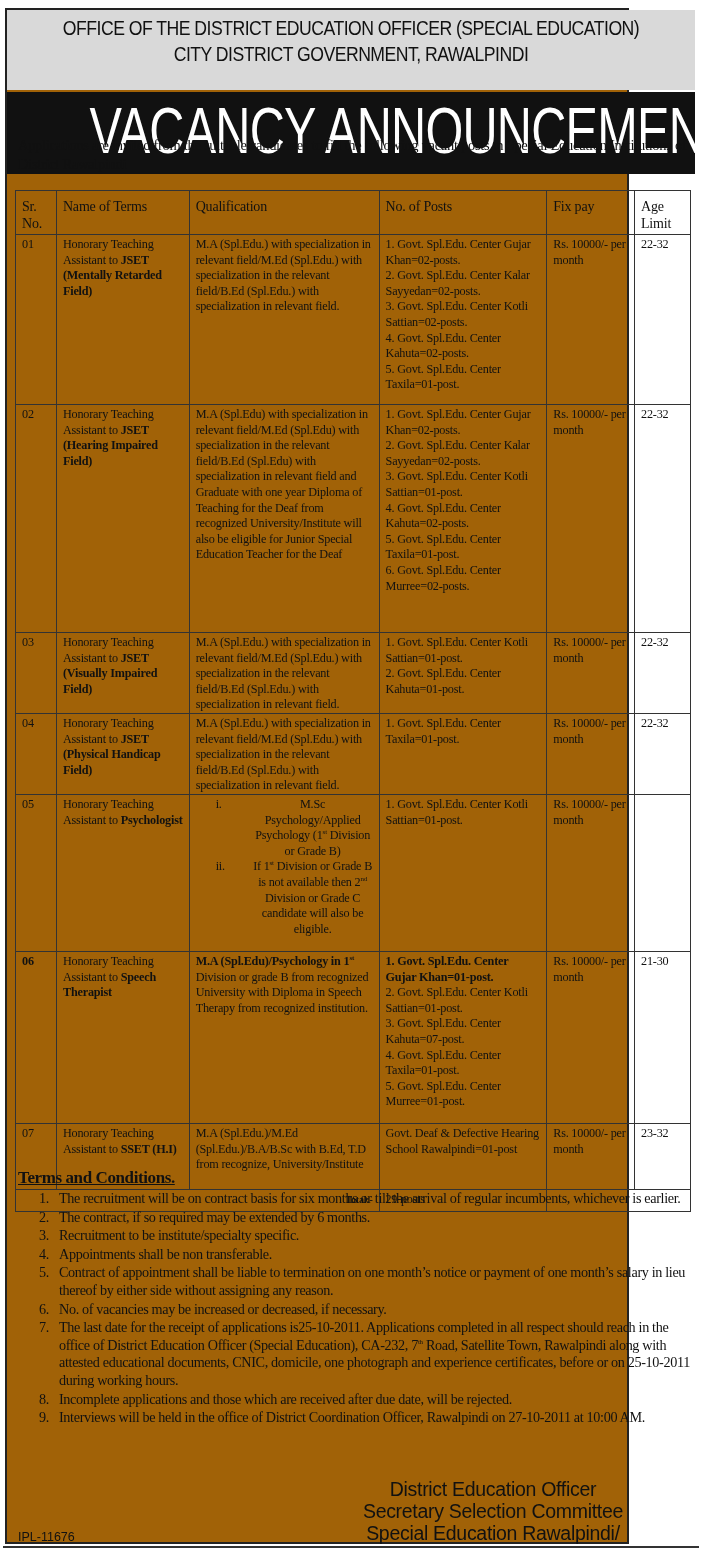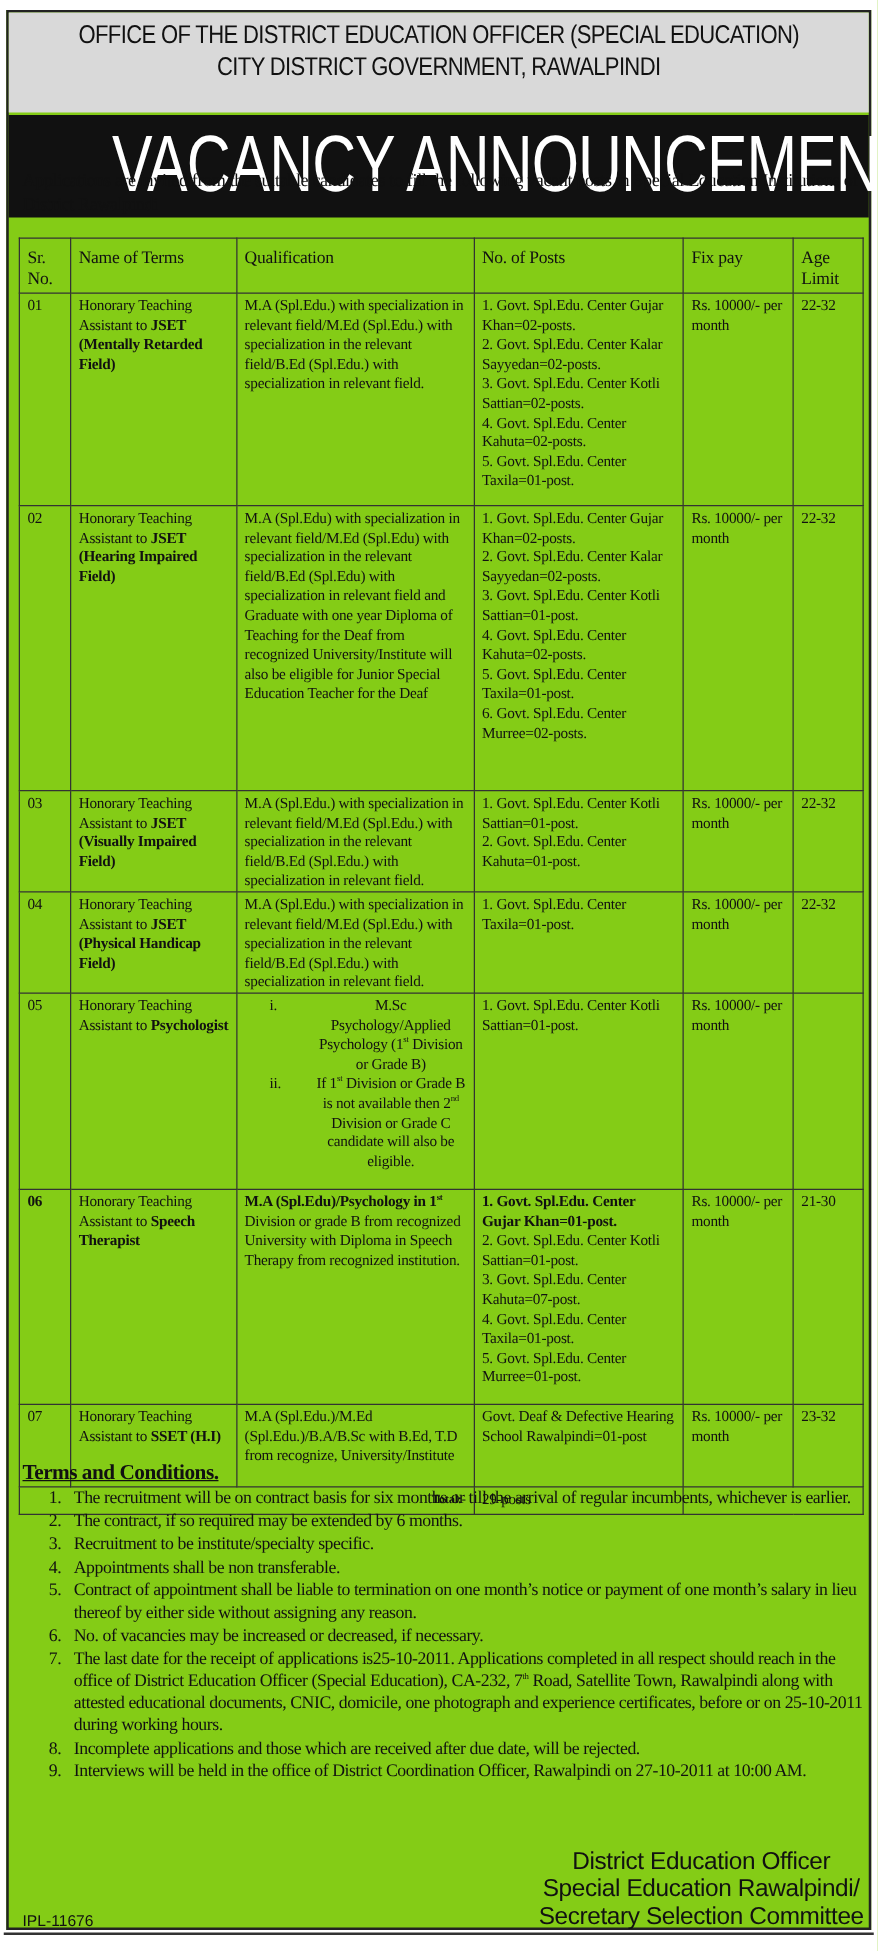--- a/index.html
+++ b/index.html
@@ -1,20 +1,20 @@
 <!DOCTYPE html>
 <html><head>
 <meta charset="utf-8">
 <style>
   * { box-sizing: border-box; margin: 0; padding: 0; }
   html, body { width: 702px; height: 1561px; background: #ffffff; }
   body { position: relative; font-family: "Liberation Serif", serif; color: #111; }
   .page {
-    position: absolute; left: 5px; top: 8px; width: 692px; height: 1536px;
-    border: 2px solid #222; background: #84cc16;
+    position: absolute; left: 5px; top: 8px; width: 624px; height: 1536px;
+    border: 2px solid #222; background: #a16207;
   }
   .page-bottom-rule { position:absolute; left:3px; top:1546px; width:696px; height:2px; background:#333; }
   .header-band {
     position: absolute; left: 0; top: 0; width: 688px; height: 80px;
     background: #d9d9d9; text-align: center;
     font-family: "Liberation Sans", sans-serif; font-weight: normal;
   }
   .header-line1 { position:absolute; left:0; right:0; top:6px; font-size:20.5px; letter-spacing:-0.6px; transform: scaleX(0.86); transform-origin: center; white-space: nowrap; }
   .header-line2 { position:absolute; left:0; right:0; top:32px; font-size:20.5px; letter-spacing:-0.6px; transform: scaleX(0.86); transform-origin: center; white-space: nowrap; }
   .title-band {
@@ -226,18 +226,18 @@
         <span class="txt">Incomplete applications and those which are received after due date, will be rejected.</span>
       </li>
     <li>
         <span class="num">9.</span>
         <span class="txt">Interviews will be held in the office of District Coordination Officer, Rawalpindi on 27-10-2011 at 10:00 AM.</span>
       </li>
   </ol>
 
   <div class="signature">
     <div>District Education Officer</div>
+    <div>Secretary Selection Committee</div>
     <div>Special Education Rawalpindi/</div>
-    <div>Secretary Selection Committee</div>
   </div>
 
   <div class="ipl">IPL-11676</div>
 </div>
 
 </body></html>

